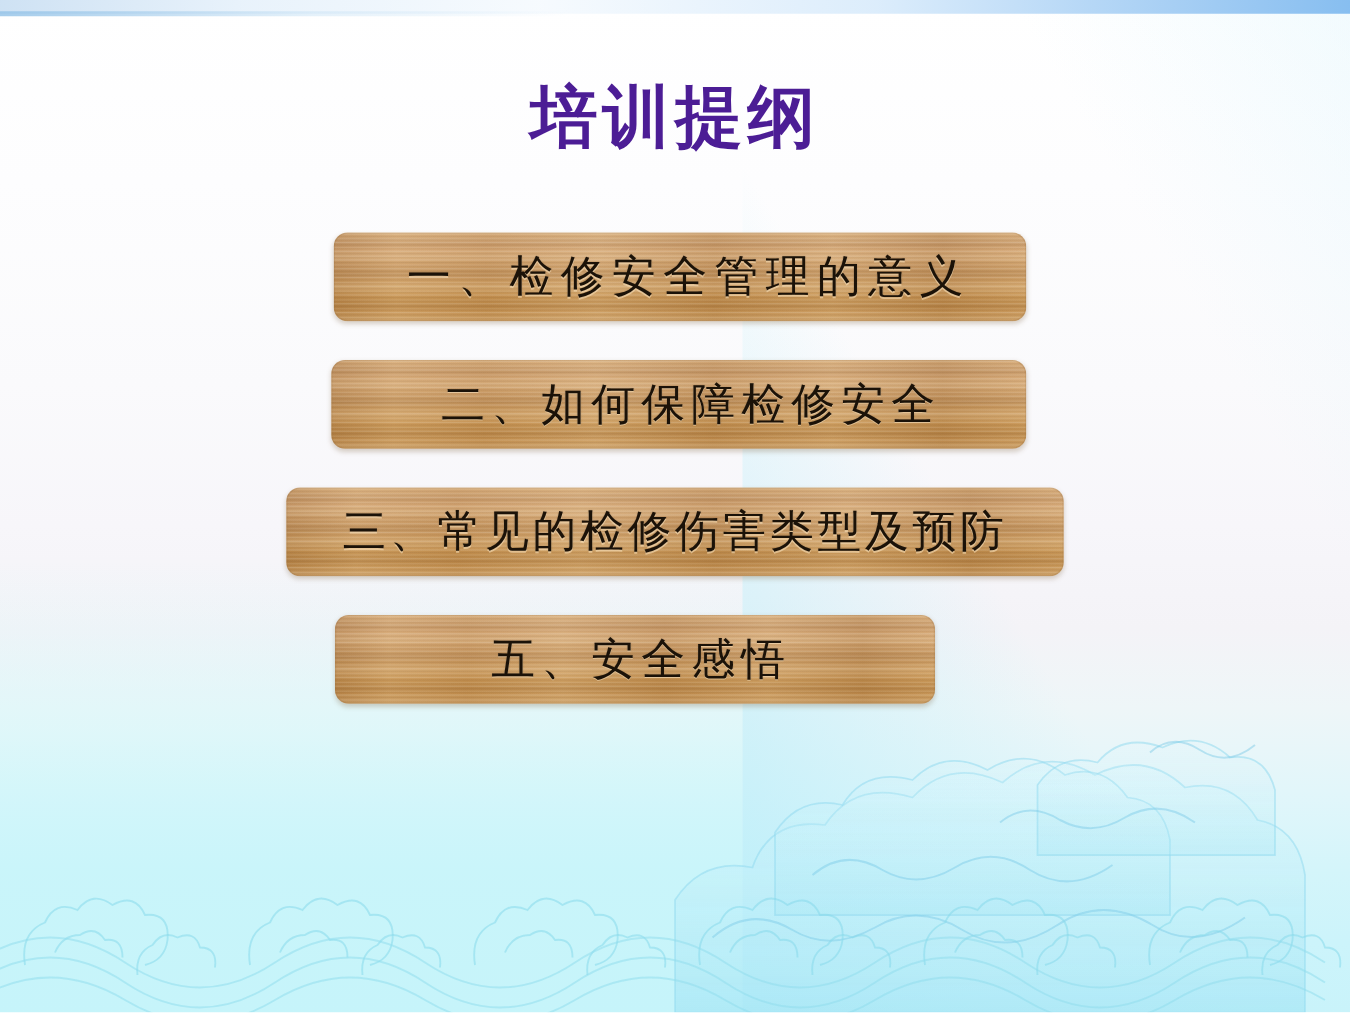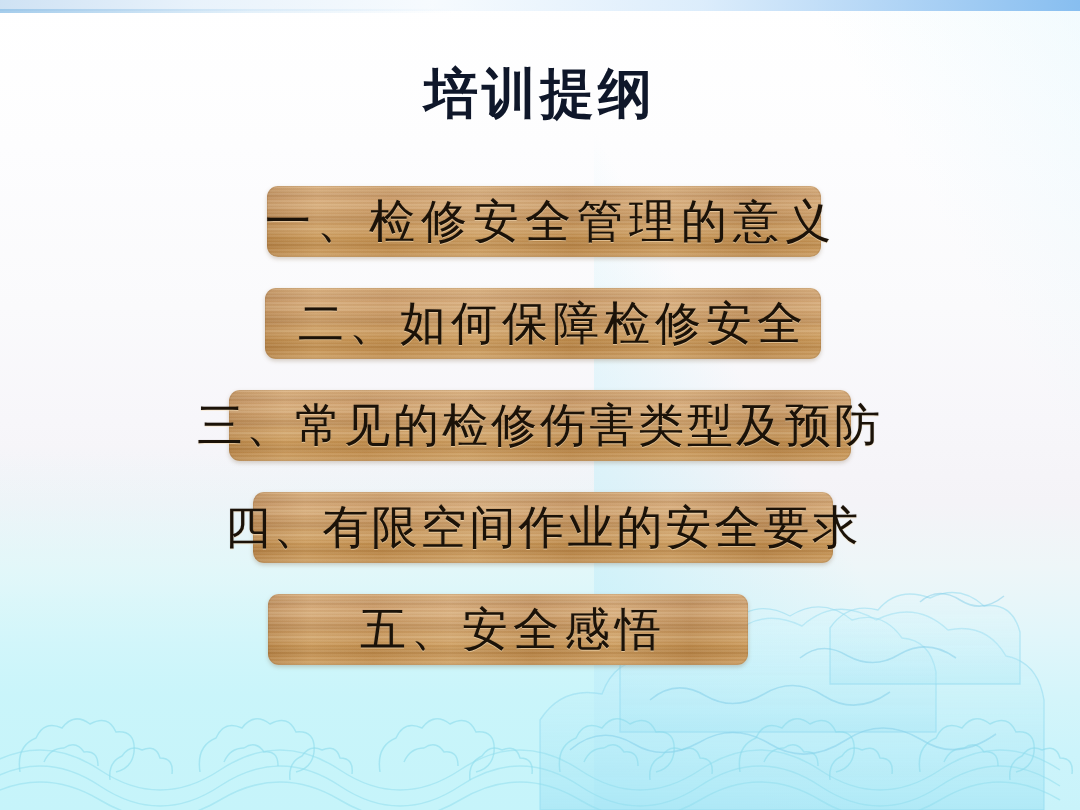--- a/index.html
+++ b/index.html
@@ -109,21 +109,21 @@
   .title {
     position: absolute;
     left: 0;
     top: 58px;
     width: 100%;
     text-align: center;
     font-family: "DejaVu Sans", "Liberation Sans", sans-serif;
     font-size: 54px;
     font-weight: bold;
     letter-spacing: 4px;
-    color: #0f172a;
+    color: #4c1d95;
     text-shadow: 0 1px 0 rgba(255,255,255,0.6);
   }
 
   
   .plank-list {
     position: absolute;
     left: 0;
     top: 186px;
     width: 1080px;
   }
@@ -167,21 +167,21 @@
         rgba(255,236,200,0.08) 100%),
       linear-gradient(to bottom,
         #dcb280 0%,
         #d2a370 16%,
         #cb9b63 45%,
         #c6924f 75%,
         #c08c4c 100%);
   }
   .plank-label {
     font-family: "DejaVu Serif", "Liberation Serif", serif;
-    font-size: 46px;
+    font-size: 35px;
     font-weight: normal;
     letter-spacing: 3px;
     color: #1b1208;
     white-space: nowrap;
     text-shadow:
       0 1px 0 rgba(255,231,193,0.55),
       0 0 1px rgba(30,18,8,0.35);
   }
   
   .plank.w1 { width: 554px; margin-left: 267px; }
@@ -264,22 +264,19 @@
     </div>
 
     <div class="plank w2">
       <span class="plank-label">二、如何保障检修安全</span>
     </div>
 
     <div class="plank w3">
       <span class="plank-label">三、常见的检修伤害类型及预防</span>
     </div>
 
-    <div class="plank w4">
-      <span class="plank-label">四、有限空间作业的安全要求</span>
-    </div>
 
     <div class="plank w5">
       <span class="plank-label">五、安全感悟</span>
     </div>
 
   </div>
 </div>
 
 </body></html>

